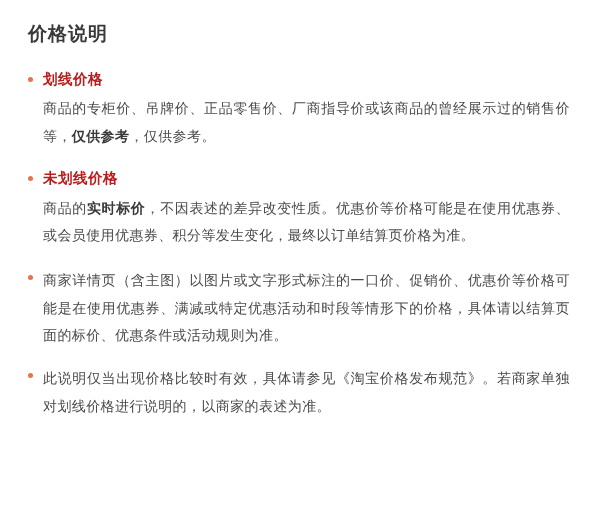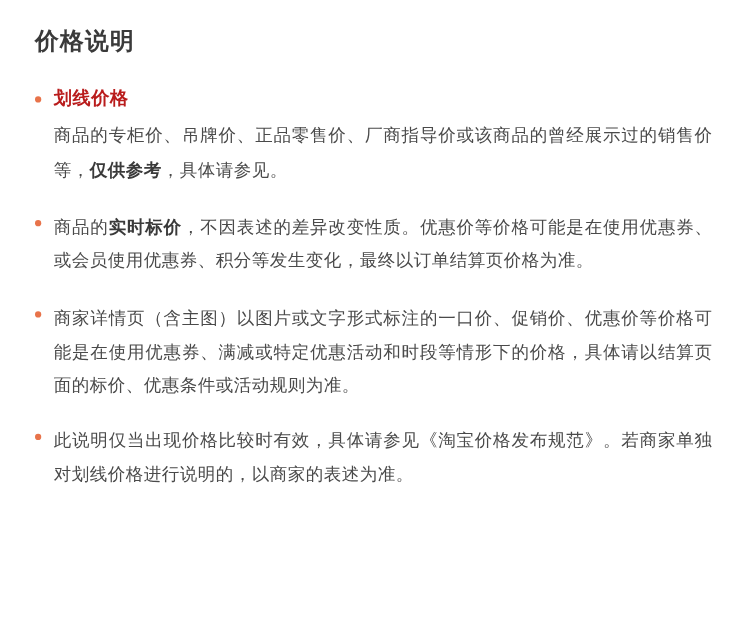--- a/index.html
+++ b/index.html
@@ -73,25 +73,26 @@
 </head>
 <body>
 
 <div class="page">
 
   <h1 class="page-title">价格说明</h1>
 
   <div class="section sp1">
     <span class="bullet" style="background: rgb(232, 115, 74);"></span>
     <div class="section-heading">划线价格</div>
-    <div class="section-body"><span>商品的专柜价、吊牌价、正品零售价、厂商指导价或该商品的曾经展示过的销售价等，</span><b>仅供参考</b><span>，具体请参见。</span></div>
+    <div class="section-body"><span>商品的专柜价、吊牌价、正品零售价、厂商指导价或该商品的曾经展示过的销售价等，</span><b>仅供参考</b><span>，仅供参考。</span></div>
   </div>
 
   <div class="section sp2">
     <span class="bullet" style="background: rgb(232, 115, 74);"></span>
+    <div class="section-heading">未划线价格</div>
     <div class="section-body"><span>商品的</span><b>实时标价</b><span>，不因表述的差异改变性质。优惠价等价格可能是在使用优惠券、或会员使用优惠券、积分等发生变化，最终以订单结算页价格为准。</span></div>
   </div>
 
   <div class="section plain sp3">
     <span class="bullet" style="background: rgb(232, 115, 74);"></span>
     <div class="section-body">商家详情页（含主图）以图片或文字形式标注的一口价、促销价、优惠价等价格可能是在使用优惠券、满减或特定优惠活动和时段等情形下的价格，具体请以结算页面的标价、优惠条件或活动规则为准。</div>
   </div>
 
   <div class="section plain">
     <span class="bullet" style="background: rgb(232, 115, 74);"></span>

